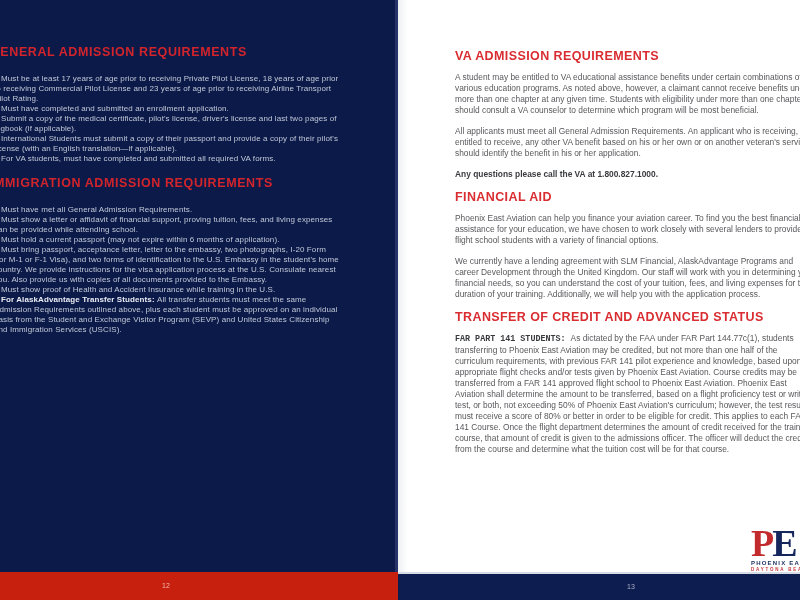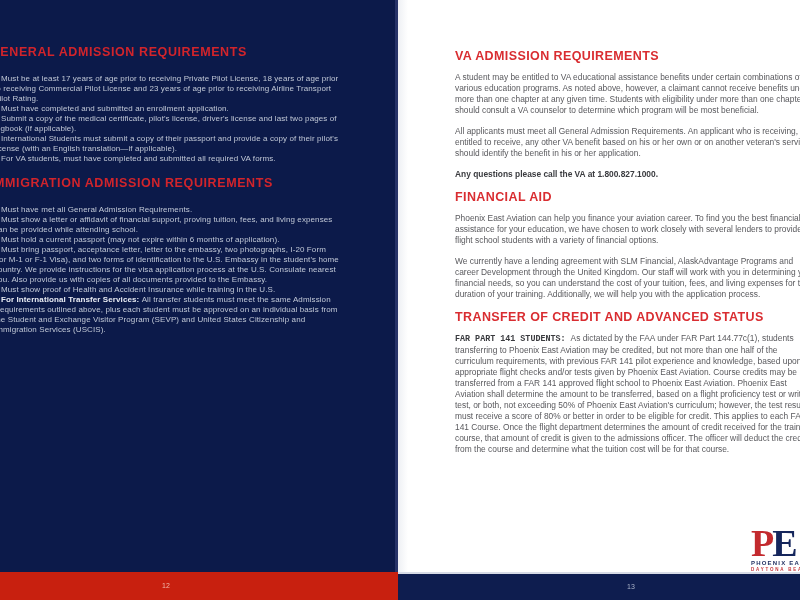--- a/index.html
+++ b/index.html
@@ -95,21 +95,21 @@
         <div class="doc-block">International Students must submit a copy of their passport and provide a copy of their pilot's license (with an English translation—if applicable).</div>
         <div class="doc-block">For VA students, must have completed and submitted all required VA forms.</div>
       </section>
       <section class="doc-section">
         <h2>IMMIGRATION ADMISSION REQUIREMENTS</h2>
         <div class="doc-block">Must have met all General Admission Requirements.</div>
         <div class="doc-block">Must show a letter or affidavit of financial support, proving tuition, fees, and living expenses can be provided while attending school.</div>
         <div class="doc-block">Must hold a current passport (may not expire within 6 months of application).</div>
         <div class="doc-block">Must bring passport, acceptance letter, letter to the embassy, two photographs, I-20 Form (for M-1 or F-1 Visa), and two forms of identification to the U.S. Embassy in the student's home country. We provide instructions for the visa application process at the U.S. Consulate nearest you. Also provide us with copies of all documents provided to the Embassy.</div>
         <div class="doc-block">Must show proof of Health and Accident Insurance while training in the U.S.</div>
-        <div class="doc-block"><b>For International Transfer Services: </b>All transfer students must meet the same Admission Requirements outlined above, plus each student must be approved on an individual basis from the Student and Exchange Visitor Program (SEVP) and United States Citizenship and Immigration Services (USCIS).</div>
+        <div class="doc-block"><b>For AlaskAdvantage Transfer Students: </b>All transfer students must meet the same Admission Requirements outlined above, plus each student must be approved on an individual basis from the Student and Exchange Visitor Program (SEVP) and United States Citizenship and Immigration Services (USCIS).</div>
       </section>
     </div>
 </div>
 
 <div class="right-page">
   <div class="right-content" id="right-content">
       <section class="doc-section">
         <h2>VA ADMISSION REQUIREMENTS</h2>
         <div class="doc-block">A student may be entitled to VA educational assistance benefits under certain combinations of the various education programs. As noted above, however, a claimant cannot receive benefits under more than one chapter at any given time. Students with eligibility under more than one chapter should consult a VA counselor to determine which program will be most beneficial.</div>
         <div class="doc-block">All applicants must meet all General Admission Requirements. An applicant who is receiving, or is entitled to receive, any other VA benefit based on his or her own or on another veteran's service should identify the benefit in his or her application.</div>

